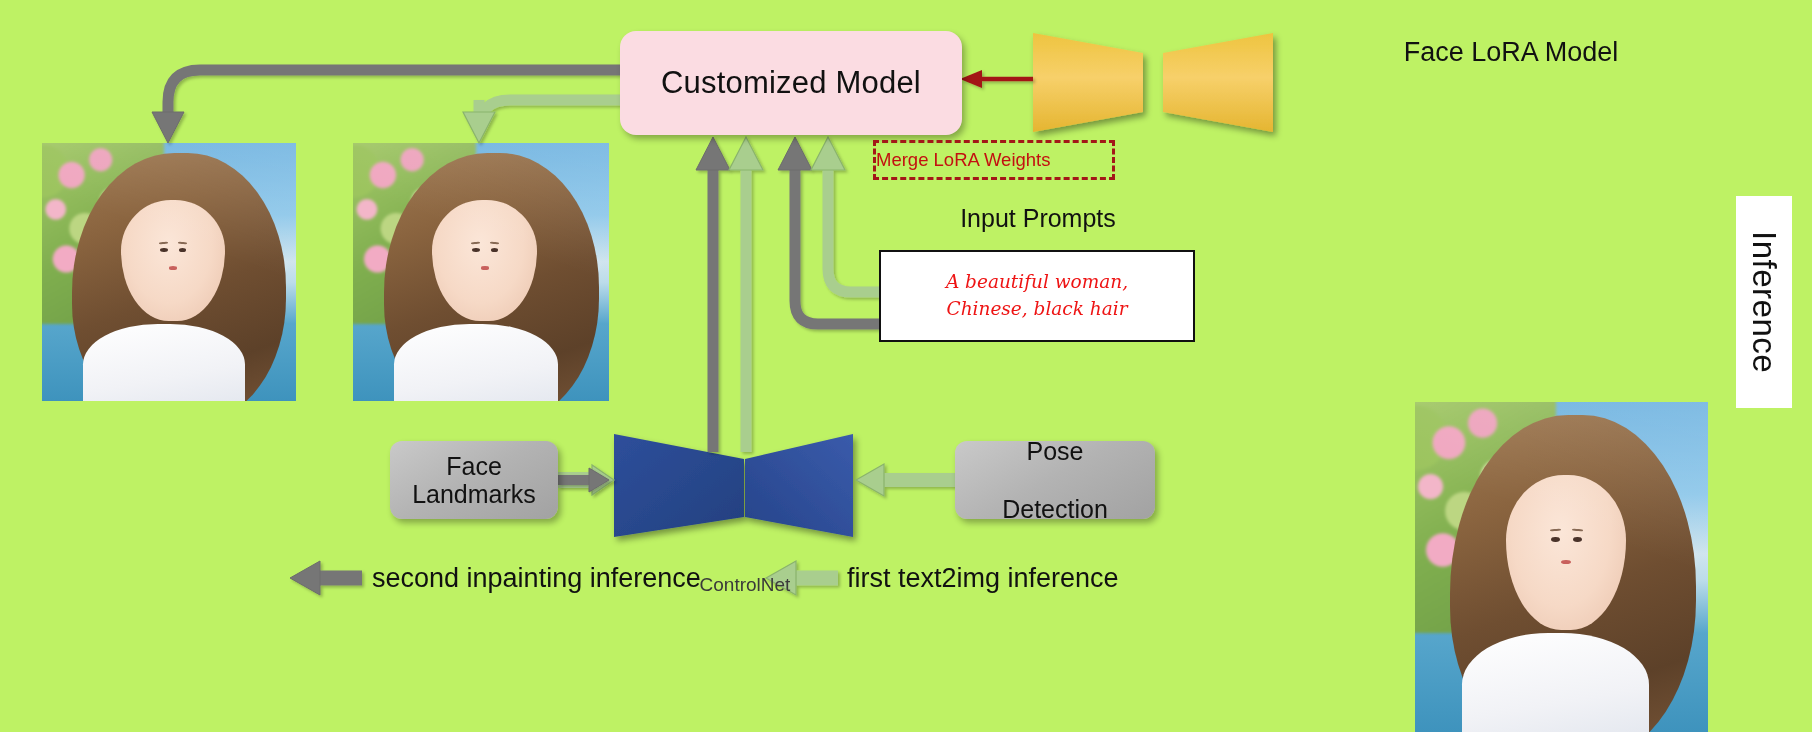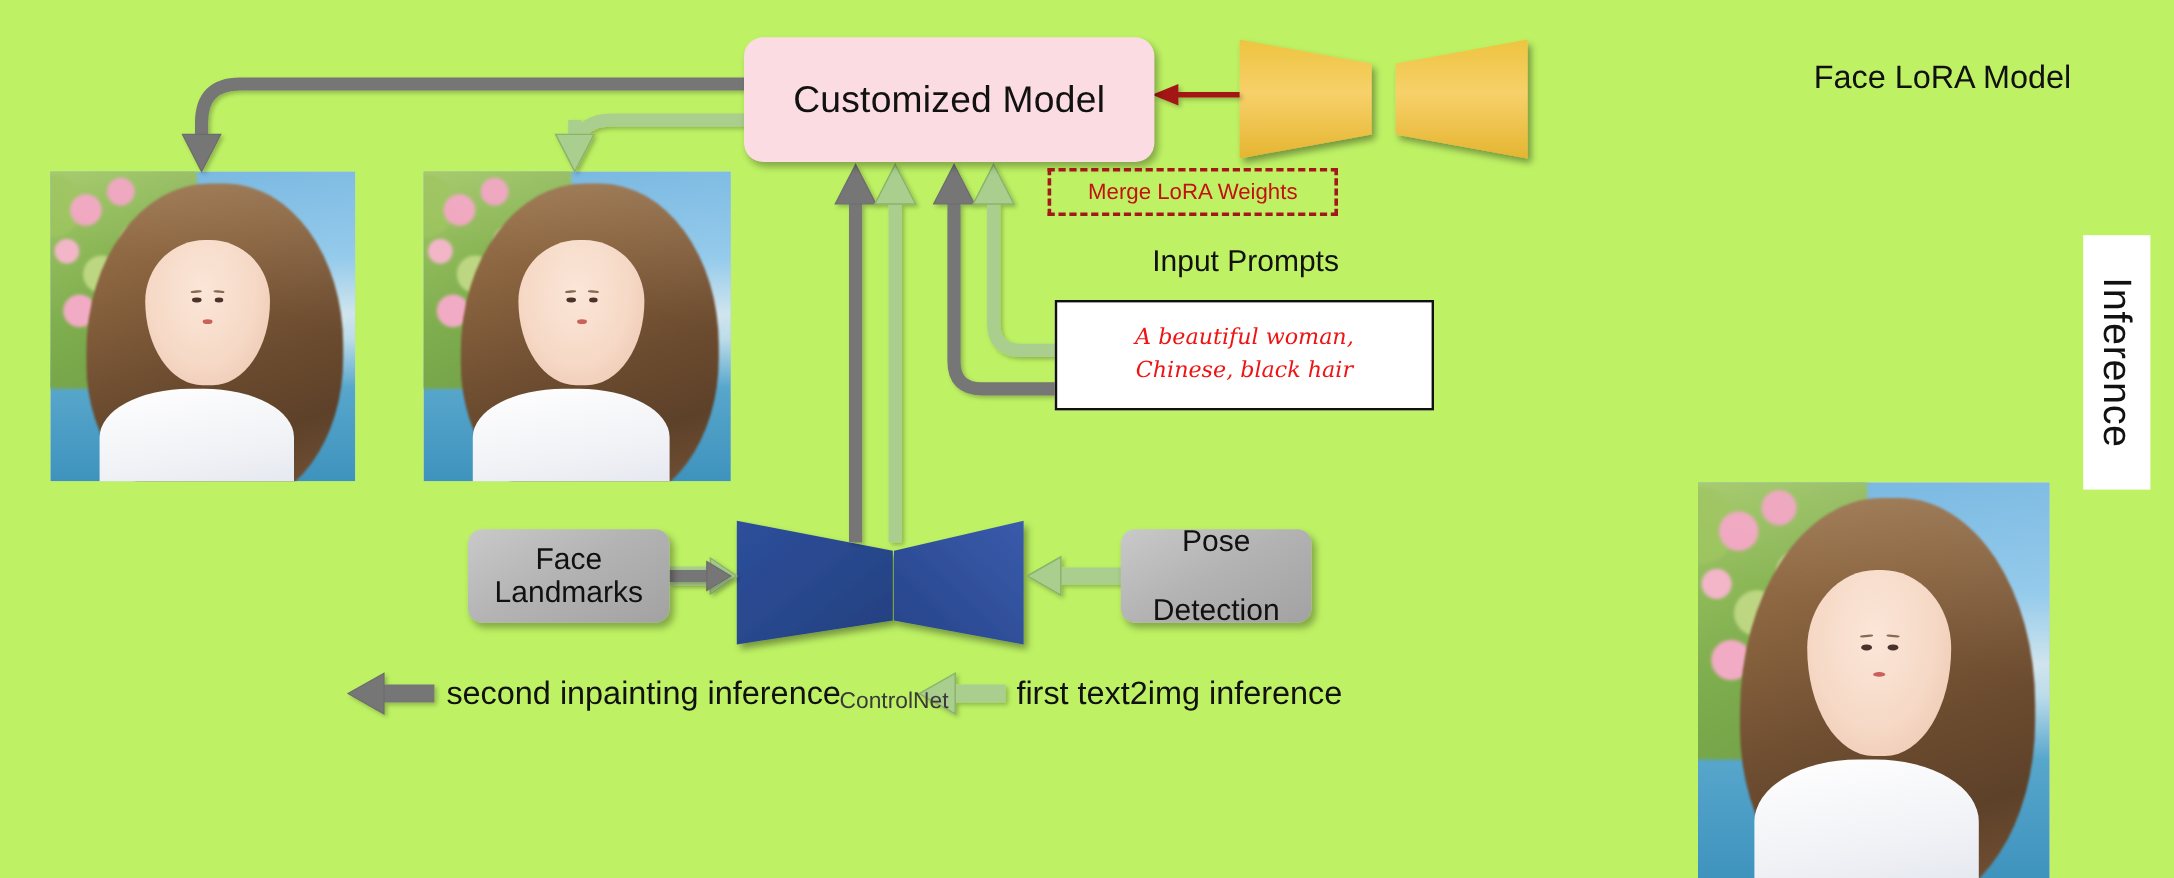--- a/index.html
+++ b/index.html
@@ -65,21 +65,21 @@
   
   .customized-model{
     left:620px; top:31px; width:342px; height:104px;
     background:#fbdce2; border-radius:16px;
     box-shadow:3px 4px 6px rgba(0,0,0,.30);
     display:flex; align-items:center; justify-content:center;
     font-size:31px; color:#111; letter-spacing:.2px;
   }
   .merge-lora{
     left:873px; top:140px; width:242px; height:40px;
-    border:3px dashed #a31818; display:flex; align-items:center; justify-content:center;
+    border:3px dashed #a31818; display:flex; align-items:center; justify-content:flex-start;
     color:#c31010; font-size:18.5px;
   }
   .input-prompts-label{
     left:950px; top:204px; width:176px; text-align:center;
     font-size:25px; color:#111;
   }
   .prompt-box{
     left:879px; top:250px; width:316px; height:92px;
     background:#fff; border:2.5px solid #111;
     display:flex; align-items:center; justify-content:center;
@@ -89,28 +89,28 @@
     color:#ee1414; font-size:18.5px; line-height:1.45;
     font-family:"DejaVu Serif", serif; font-style:italic; text-align:center;
   }
   .gray-box{
     background:linear-gradient(150deg,#c9c9c9 0%,#b3b3b3 48%,#a2a2a2 100%);
     border-radius:12px; box-shadow:3px 4px 6px rgba(0,0,0,.30);
     display:flex; flex-direction:column; align-items:center; justify-content:center;
     font-size:25px; color:#111; line-height:1.12;
   }
   .face-landmarks{ left:390px; top:441px; width:168px; height:78px; }
-  .pose-detection{ left:934px; top:441px; width:159px; height:78px;gap:30px; }
+  .pose-detection{ left:955px; top:441px; width:200px; height:78px;gap:30px; }
 
   .controlnet-label{
     left:600px; top:530px; width:290px; text-align:center;
     font-size:19px; color:#3a3a3a;margin-top:44px;
   }
   .lora-label{
-    left:1296px; top:50px; width:430px; text-align:right;
+    left:1296px; top:38px; width:430px; text-align:center;
     color:#111;
   }
   .lora-label .t1{ font-size:27px; line-height:1.05; }
   .lora-label .t2{ font-size:18px; line-height:1.4; padding-left:3px;}
 
   .inference-box{
     left:1736px; top:196px; width:56px; height:212px;
     background:#fff; display:flex; align-items:center; justify-content:center;
   }
   .inference-box span{

